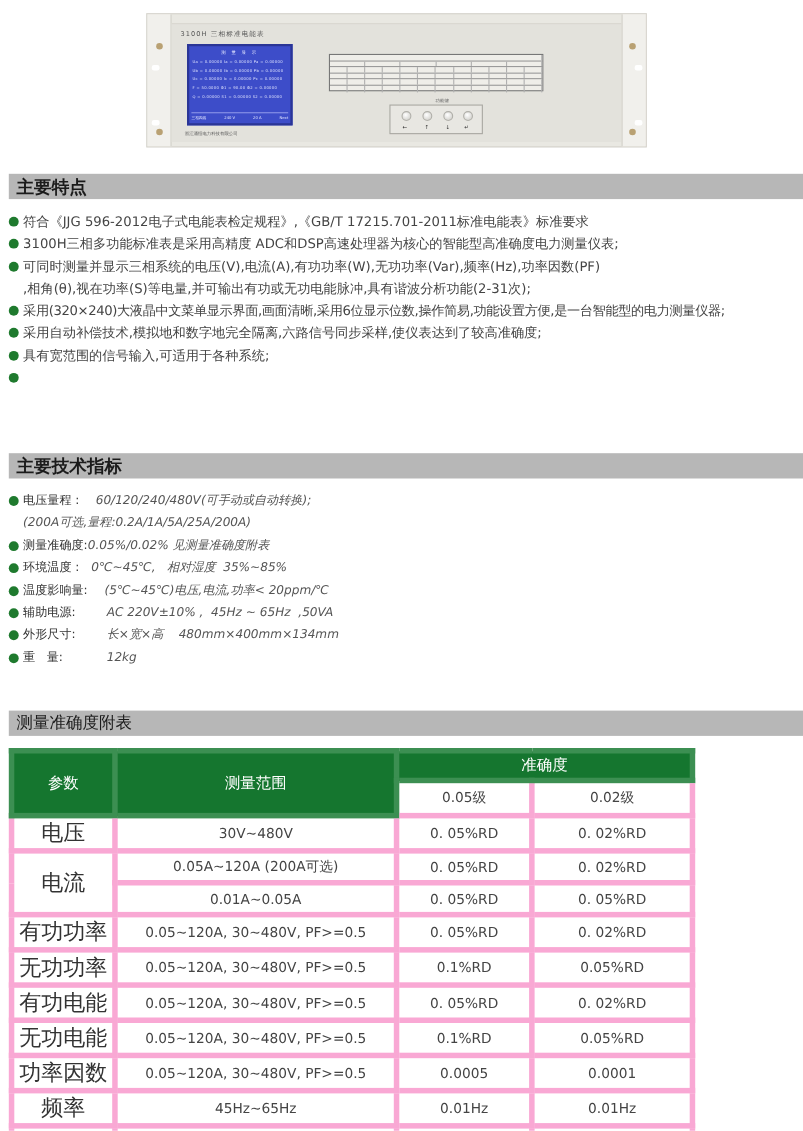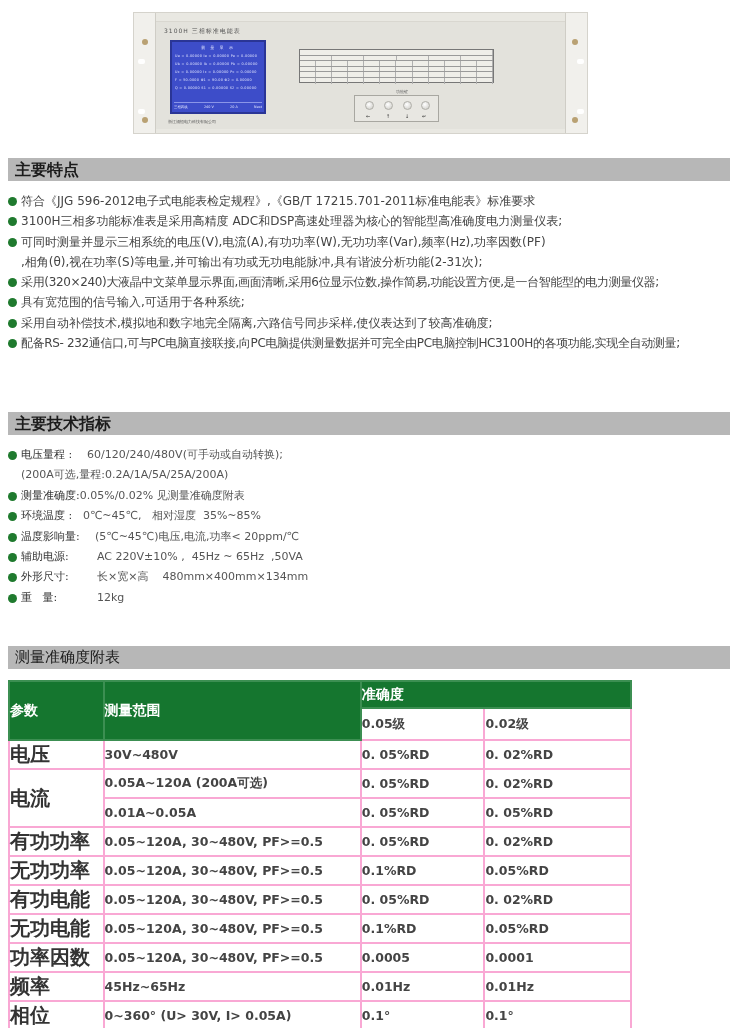--- a/index.html
+++ b/index.html
@@ -47,29 +47,29 @@
     position: relative; height: 20.3px; line-height: 20.3px; padding-left: 13px;
     font-size: 12px; color: #444; white-space: nowrap;
   }
   .bullet .dot { position: absolute; left: 0; top: 6px; width: 9px; height: 9px; border-radius: 50%; background: #1f7a2e; }
   .bullet.cont { padding-left: 13px; }
 
   .spec-list { position: absolute; left: 8px; width: 500px; }
   .spec { position: relative; height: 20.4px; line-height: 20.4px; padding-left: 13px; font-size: 11px; color: #444; white-space: nowrap; }
   .spec .dot { position: absolute; left: 0; top: 6px; width: 9px; height: 9px; border-radius: 50%; background: #1f7a2e; }
   .spec .k { display: inline-block; color: #333; }
-  .spec .v { color: #555; }
+  .spec .v { color: #555; font-style: italic; }
 
   
   .acc-table {
     position: absolute; left: 8px; top: 680px; width: 624px;
     border-collapse: collapse; font-size: 12.5px; color: #444;
     border: 1px solid #9a9a9a;
   }
-  .acc-table td, .acc-table th { border: 2px solid #f9a8d4; text-align: left; vertical-align: middle; font-weight: bold; }
+  .acc-table td, .acc-table th { border: 5px solid #f9a8d4; text-align: center; vertical-align: middle; font-weight: normal; }
   .acc-table th.green { background: #15762f; color: #ffffff; font-size: 14px; border-color: #3c8f52; }
   .acc-table .param { font-size: 20px; color: #333; }
   .acc-table tr.r { height: 29px; }
 </style>
 </head>
 <body>
 
 <div class="product">
   <div class="ear left">
     <div class="screw" style="top:26px"></div>
@@ -186,23 +186,23 @@
   </div>
 </div>
 
 <div class="section-header" style="top:158px">主要特点</div>
 <div class="bullet-list" style="top:191px">
   <div class="bullet"><span class="dot"></span><span>符合《JJG 596-2012电子式电能表检定规程》,《GB/T 17215.701-2011标准电能表》标准要求</span></div>
   <div class="bullet"><span class="dot"></span><span>3100H三相多功能标准表是采用高精度 ADC和DSP高速处理器为核心的智能型高准确度电力测量仪表;</span></div>
   <div class="bullet"><span class="dot"></span><span>可同时测量并显示三相系统的电压(V),电流(A),有功功率(W),无功功率(Var),频率(Hz),功率因数(PF)</span></div>
   <div class="bullet cont"><span>,相角(θ),视在功率(S)等电量,并可输出有功或无功电能脉冲,具有谐波分析功能(2-31次);</span></div>
   <div class="bullet"><span class="dot"></span><span style="letter-spacing:-0.35px">采用(320×240)大液晶中文菜单显示界面,画面清晰,采用6位显示位数,操作简易,功能设置方便,是一台智能型的电力测量仪器;</span></div>
+  <div class="bullet"><span class="dot"></span><span>采用自动补偿技术,模拟地和数字地完全隔离,六路信号同步采样,使仪表达到了较高准确度;</span></div>
   <div class="bullet"><span class="dot"></span><span>具有宽范围的信号输入,可适用于各种系统;</span></div>
-  <div class="bullet"><span class="dot"></span><span>采用自动补偿技术,模拟地和数字地完全隔离,六路信号同步采样,使仪表达到了较高准确度;</span></div>
-  <div class="bullet"><span class="dot"></span><span style="letter-spacing:-0.35px">配备RS- 232通信口,可与PC电脑直接联接,向PC电脑提供测量数据并可完全由PC电脑控制HC3100H的各项功能,实现全自动测量;</span></div>
+  <div class="bullet"><span class="dot"></span></div>
 </div>
 
 <div class="section-header" style="top:412px">主要技术指标</div>
 <div class="spec-list" style="top:445px">
   <div class="spec"><span class="dot"></span><span class="k" style="width:66px">电压量程 :</span><span class="v">60/120/240/480V(可手动或自动转换);</span></div>
   <div class="spec"><span class="v">(200A可选,量程:0.2A/1A/5A/25A/200A)</span></div>
   <div class="spec"><span class="dot"></span><span class="k">测量准确度:</span><span class="v">0.05%/0.02% 见测量准确度附表</span></div>
   <div class="spec"><span class="dot"></span><span class="k" style="width:62px">环境温度 :</span><span class="v" style="white-space:pre">0℃~45℃,   相对湿度  35%~85%</span></div>
   <div class="spec"><span class="dot"></span><span class="k" style="width:74px">温度影响量:</span><span class="v">(5℃~45℃)电压,电流,功率&lt; 20ppm/℃</span></div>
   <div class="spec"><span class="dot"></span><span class="k" style="width:76px">辅助电源:</span><span class="v" style="white-space:pre">AC 220V±10% ,  45Hz ~ 65Hz  ,50VA</span></div>

